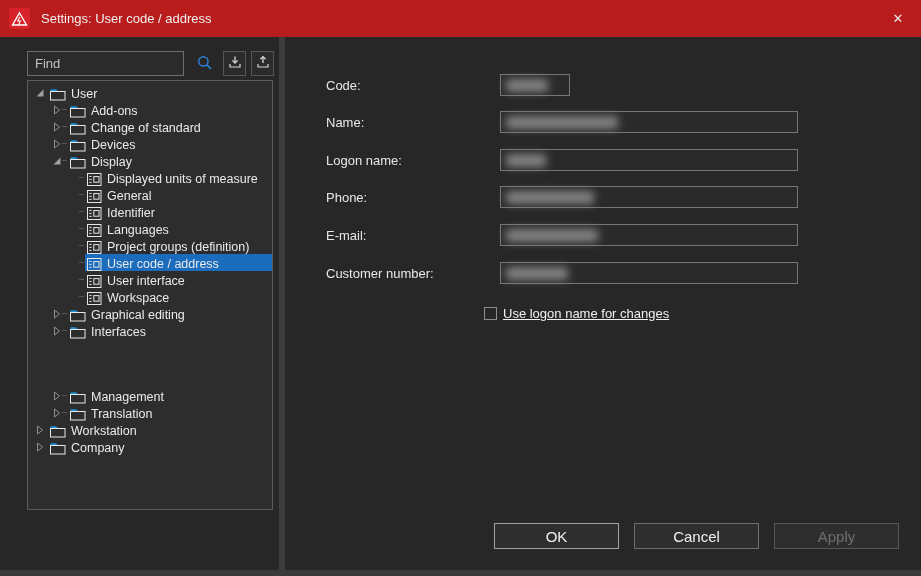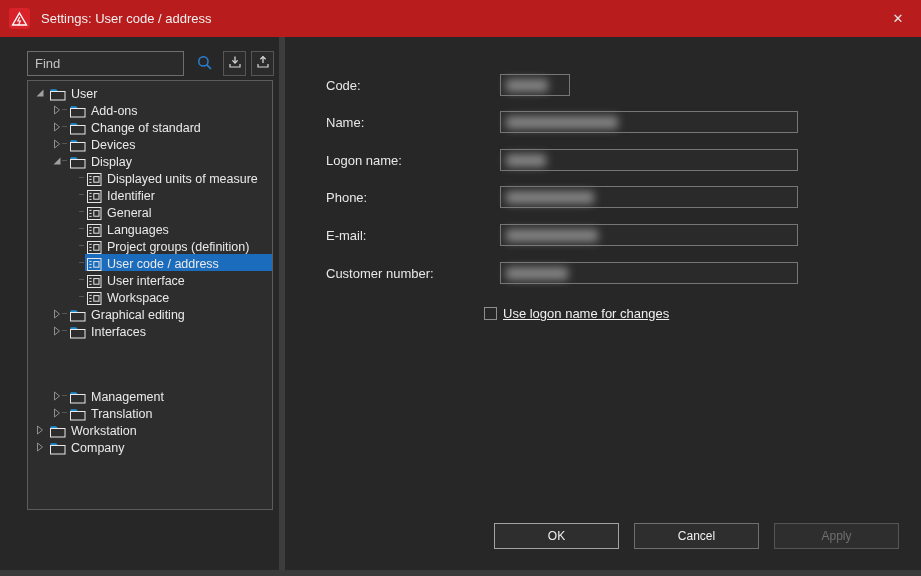--- a/index.html
+++ b/index.html
@@ -40,21 +40,21 @@
   .frow{position:absolute;left:16px;height:24px;display:flex;align-items:center;width:100%;}
   .flabel{position:absolute;left:25px;font-size:13px;color:#e8e8e8;}
   .finput{position:absolute;left:199px;height:22px;box-sizing:border-box;background:#2a2a2a;border:1px solid #767676;display:flex;align-items:center;padding-left:5px;}
   .redacted{height:13px;border-radius:2px;background:#828282;filter:blur(4px);}
   .checkbox-row{position:absolute;left:199px;top:269px;display:flex;align-items:center;gap:6px;}
   .cbox{width:13px;height:13px;box-sizing:border-box;border:1px solid #8f8f8f;background:transparent;flex:none;}
   .cbox-label{font-size:13px;color:#f0f0f0;text-decoration:underline;}
 
   
   .footer{position:absolute;top:486px;right:22px;display:flex;gap:15px;}
-  .btn{width:125px;height:26px;box-sizing:border-box;background:#2e2e2e;border:1px solid #6f6f6f;color:#f0f0f0;font-size:12px;display:flex;align-items:center;justify-content:center;}
+  .btn{width:125px;height:26px;box-sizing:border-box;background:#2e2e2e;border:1px solid #6f6f6f;color:#f0f0f0;font-size:15px;display:flex;align-items:center;justify-content:center;}
   .btn.default{border-color:#a3a3a3;}
   .btn.disabled{border-color:#555555;color:#6f6f6f;}
 </style>
 </head>
 <body>
 
 <div class="window">
   <div class="titlebar">
     <div class="app-icon">
       <svg width="17" height="16" viewBox="0 0 17 16">
@@ -205,37 +205,37 @@
             <div class="selwrap">
               <span class="ticon">
                 <svg width="15" height="13" viewBox="0 0 15 13">
                   <rect x="0.5" y="0.5" width="13.5" height="12" fill="none" stroke="#e6e6e6" stroke-width="1"></rect>
                   <line x1="2.3" y1="3.4" x2="4.6" y2="3.4" stroke="#e6e6e6" stroke-width="1"></line>
                   <line x1="2.3" y1="6.4" x2="4.6" y2="6.4" stroke="#e6e6e6" stroke-width="1"></line>
                   <line x1="2.3" y1="9.4" x2="4.6" y2="9.4" stroke="#e6e6e6" stroke-width="1"></line>
                   <rect x="6.8" y="3.6" width="5.2" height="5.6" fill="none" stroke="#e6e6e6" stroke-width="1"></rect>
                 </svg>
               </span>
+              <span class="tlabel">General</span>
+            </div>
+          </div>
+          <div class="trow" style="padding-left: 40px;">
+            <span class="twisty"></span>
+            <span class="dash"></span>
+            <div class="selwrap">
+              <span class="ticon">
+                <svg width="15" height="13" viewBox="0 0 15 13">
+                  <rect x="0.5" y="0.5" width="13.5" height="12" fill="none" stroke="#e6e6e6" stroke-width="1"></rect>
+                  <line x1="2.3" y1="3.4" x2="4.6" y2="3.4" stroke="#e6e6e6" stroke-width="1"></line>
+                  <line x1="2.3" y1="6.4" x2="4.6" y2="6.4" stroke="#e6e6e6" stroke-width="1"></line>
+                  <line x1="2.3" y1="9.4" x2="4.6" y2="9.4" stroke="#e6e6e6" stroke-width="1"></line>
+                  <rect x="6.8" y="3.6" width="5.2" height="5.6" fill="none" stroke="#e6e6e6" stroke-width="1"></rect>
+                </svg>
+              </span>
               <span class="tlabel">Identifier</span>
-            </div>
-          </div>
-          <div class="trow" style="padding-left: 40px;">
-            <span class="twisty"></span>
-            <span class="dash"></span>
-            <div class="selwrap">
-              <span class="ticon">
-                <svg width="15" height="13" viewBox="0 0 15 13">
-                  <rect x="0.5" y="0.5" width="13.5" height="12" fill="none" stroke="#e6e6e6" stroke-width="1"></rect>
-                  <line x1="2.3" y1="3.4" x2="4.6" y2="3.4" stroke="#e6e6e6" stroke-width="1"></line>
-                  <line x1="2.3" y1="6.4" x2="4.6" y2="6.4" stroke="#e6e6e6" stroke-width="1"></line>
-                  <line x1="2.3" y1="9.4" x2="4.6" y2="9.4" stroke="#e6e6e6" stroke-width="1"></line>
-                  <rect x="6.8" y="3.6" width="5.2" height="5.6" fill="none" stroke="#e6e6e6" stroke-width="1"></rect>
-                </svg>
-              </span>
-              <span class="tlabel">General</span>
             </div>
           </div>
           <div class="trow" style="padding-left: 40px;">
             <span class="twisty"></span>
             <span class="dash"></span>
             <div class="selwrap">
               <span class="ticon">
                 <svg width="15" height="13" viewBox="0 0 15 13">
                   <rect x="0.5" y="0.5" width="13.5" height="12" fill="none" stroke="#e6e6e6" stroke-width="1"></rect>
                   <line x1="2.3" y1="3.4" x2="4.6" y2="3.4" stroke="#e6e6e6" stroke-width="1"></line>

